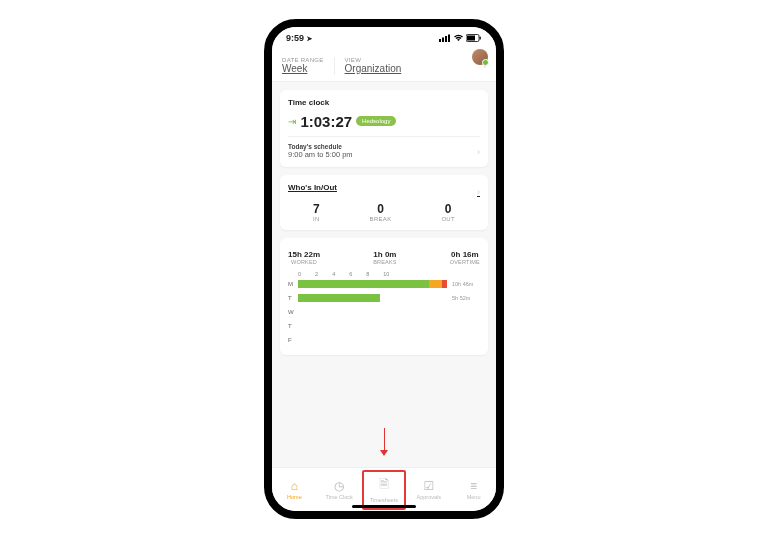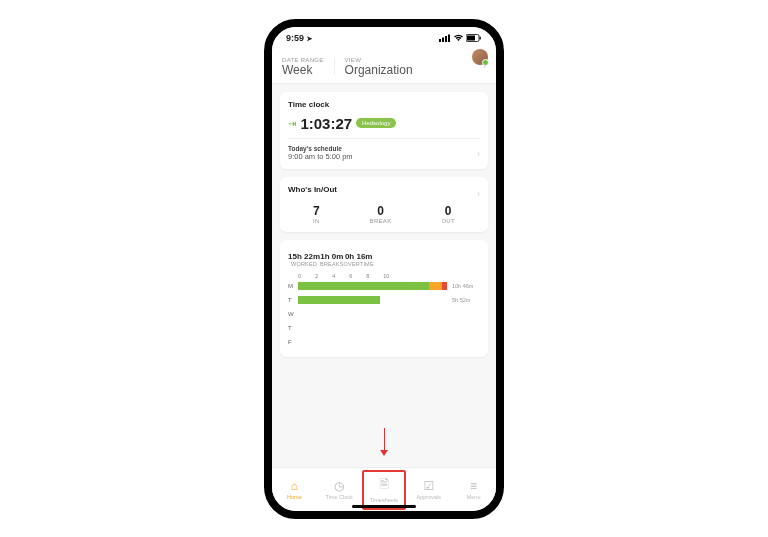--- a/index.html
+++ b/index.html
@@ -52,44 +52,44 @@
     content:""; position:absolute; right:-1px; bottom:-1px;
     width:5px; height:5px; border-radius:50%;
     background:#6bbf3a; border:1px solid #fff;
   }
   .filters {
     display:flex; gap:10px; margin-top:6px; align-items:flex-start;
     position:relative;
   }
   .filter-col { display:flex; flex-direction:column; }
   .filter-label { font-size:6px; color:#999; letter-spacing:0.3px; }
-  .filter-value { font-size:12px; color:#555; }
+  .filter-value { font-size:10px; color:#555;text-decoration:underline; }
   .filter-div { width:1px; background:#eee; height:18px; }
   .chev-r { color:#ccc; font-size:9px; margin-left:auto; margin-top:4px; }
   .content { flex:1; overflow:hidden; padding:8px; }
   .card {
     background:#fff; border-radius:6px; padding:8px;
     box-shadow:0 1px 2px rgba(0,0,0,0.05);
     margin-bottom:8px;
   }
   .card-title { font-size:8px; font-weight:700; margin-bottom:6px; }
   .clock-row { display:flex; align-items:center; gap:4px; padding-bottom:6px; border-bottom:1px solid #f0f0f0; }
   .clock-icon { color:#6bbf3a; font-size:10px; }
   .clock-time { font-size:15px; font-weight:800; }
   .badge { background:#8bc34a; color:#fff; font-size:6px; padding:2px 6px; border-radius:8px; }
   .sched { margin-top:6px; display:flex; align-items:flex-start; }
   .sched-col { display:flex; flex-direction:column;}
   .sched-label { font-size:6.5px; font-weight:600; color:#444; }
   .sched-val { font-size:7.5px; color:#555; }
-  .who-head { display:flex; align-items:center; }
+  .who-head { display:flex; align-items:center;text-decoration:underline; }
   .stats-row { display:flex; justify-content:space-around; margin-top:4px; }
   .stat { text-align:center; }
   .stat-num { font-size:12px; font-weight:700; }
   .stat-lbl { font-size:6px; color:#999; letter-spacing:0.3px; }
-  .track-row { display:flex; justify-content:flex-start; margin:4px 0 6px 0; }
+  .track-row { display:flex; justify-content:space-between; margin:4px 0 6px 0; }
   .track { text-align:center; }
   .track-num { font-size:8px; font-weight:700; }
   .track-lbl { font-size:5.5px; color:#999; letter-spacing:0.2px; }
   .axis { display:flex; font-size:5.5px; color:#888; margin-left:10px; gap:14px; }
   .bar-row { display:flex; align-items:center; height:14px; }
   .bar-day { width:8px; font-size:6px; color:#666; }
   .bar-track { position:relative; flex:1; height:8px; margin:0 2px; }
   .bar-seg { position:absolute; top:0; bottom:0; }
   .bar-green { background:#7cc242; }
   .bar-orange { background:#f5a623; }

